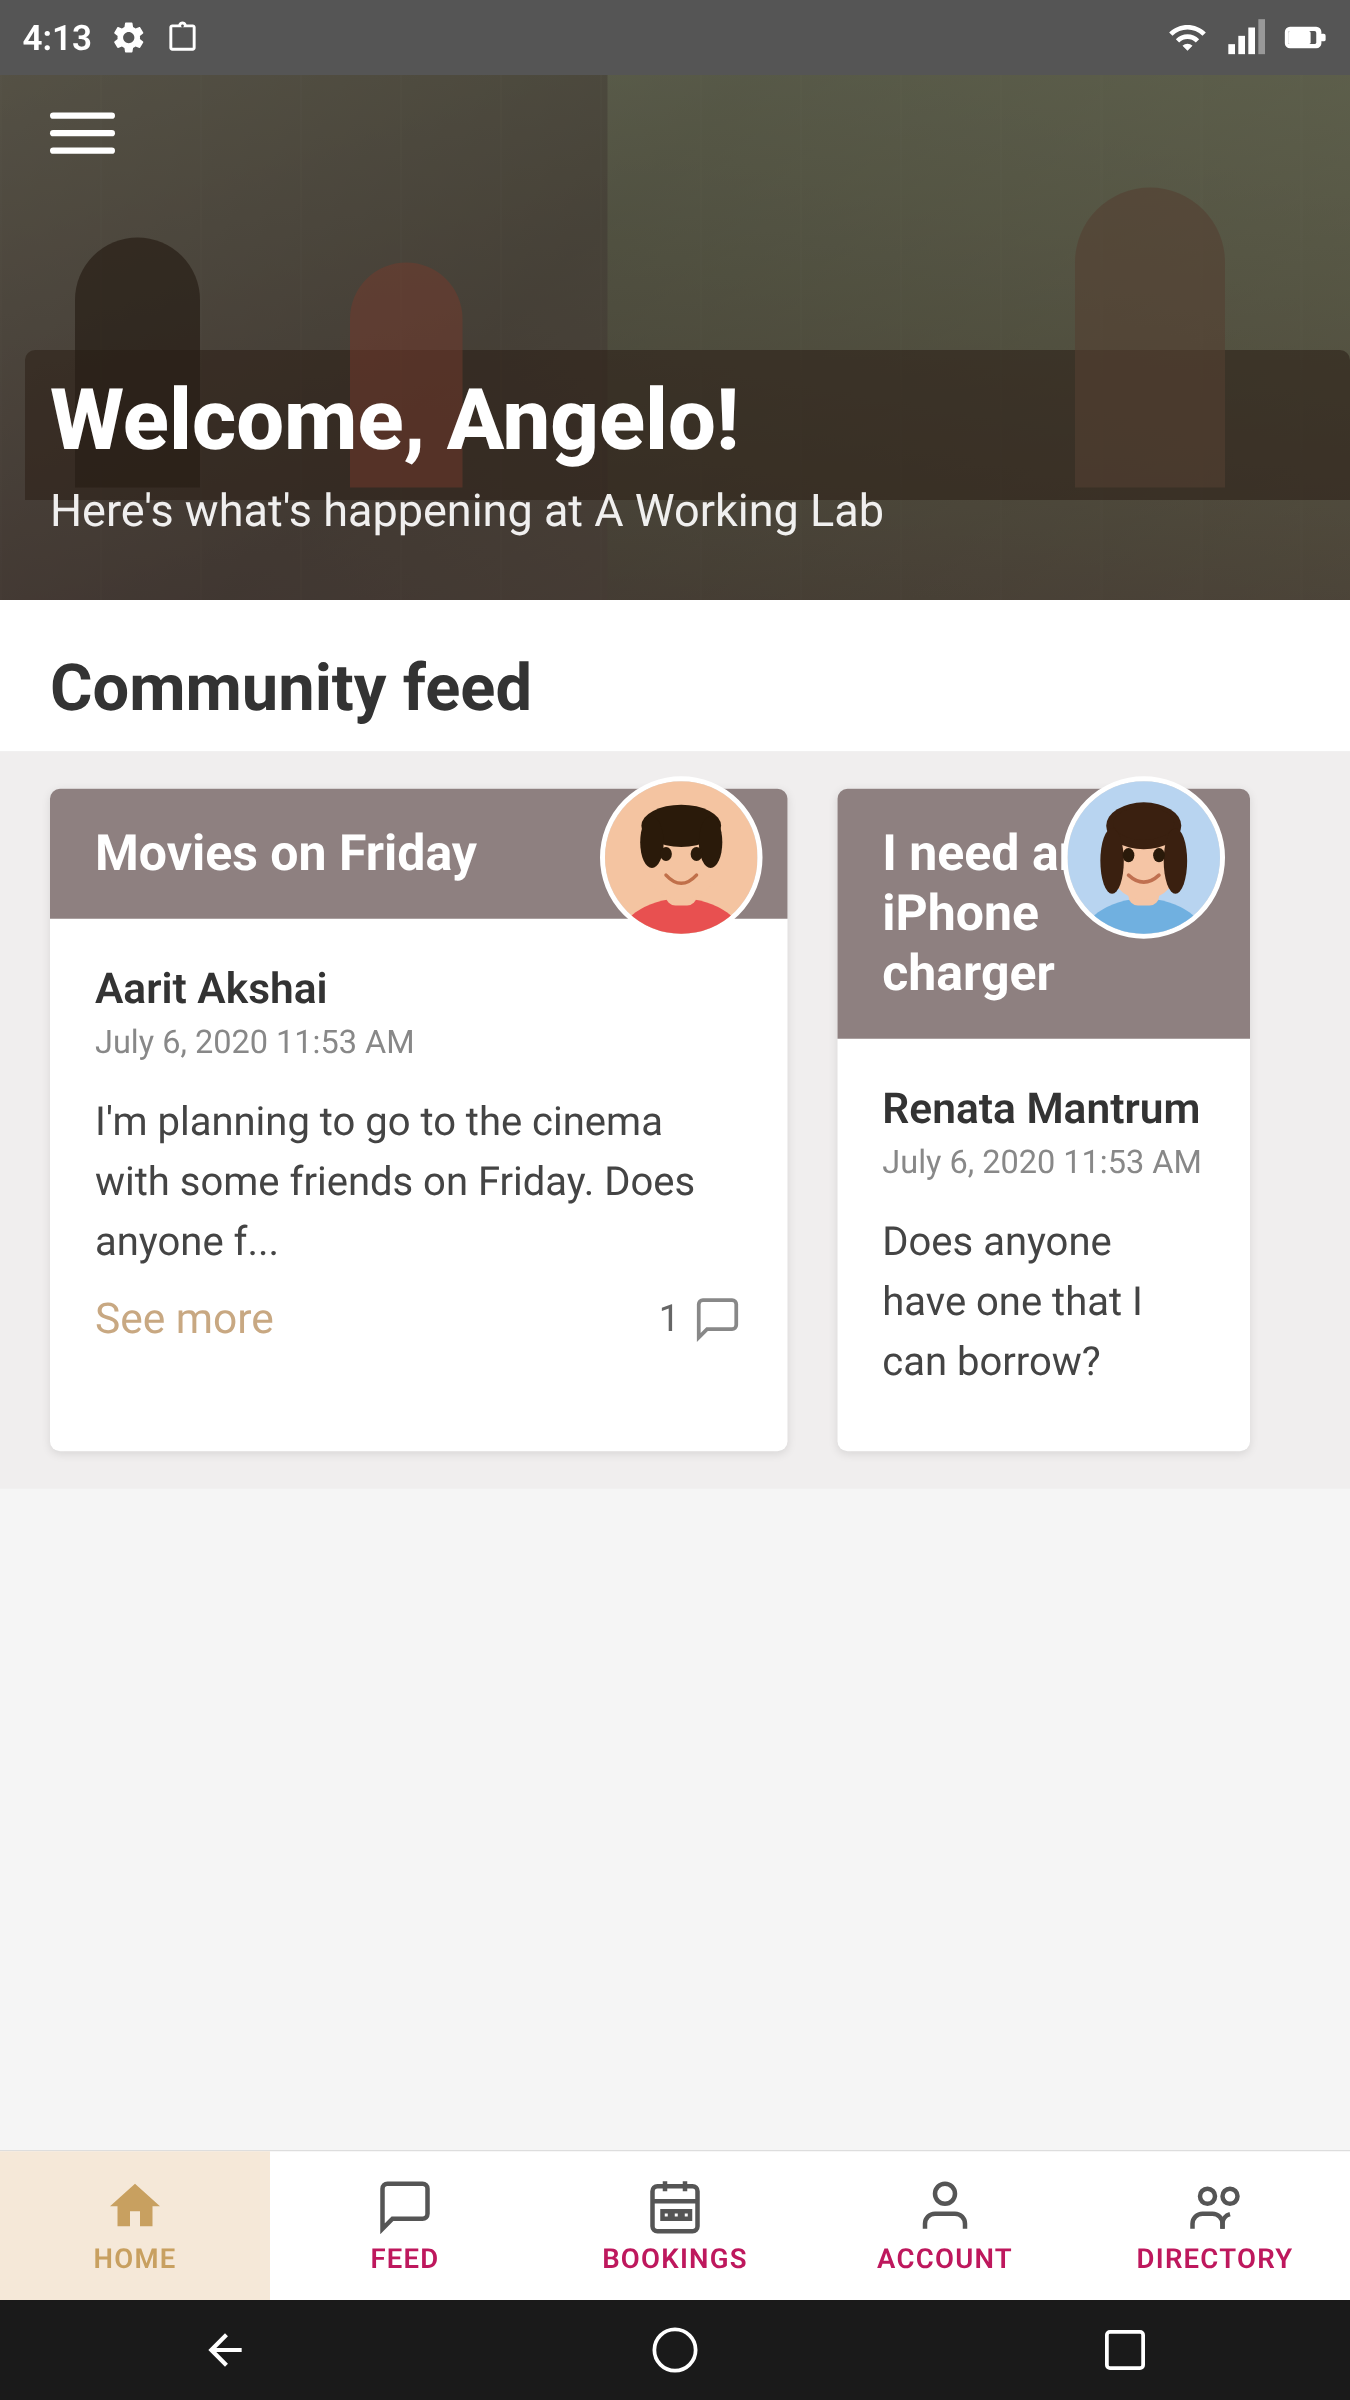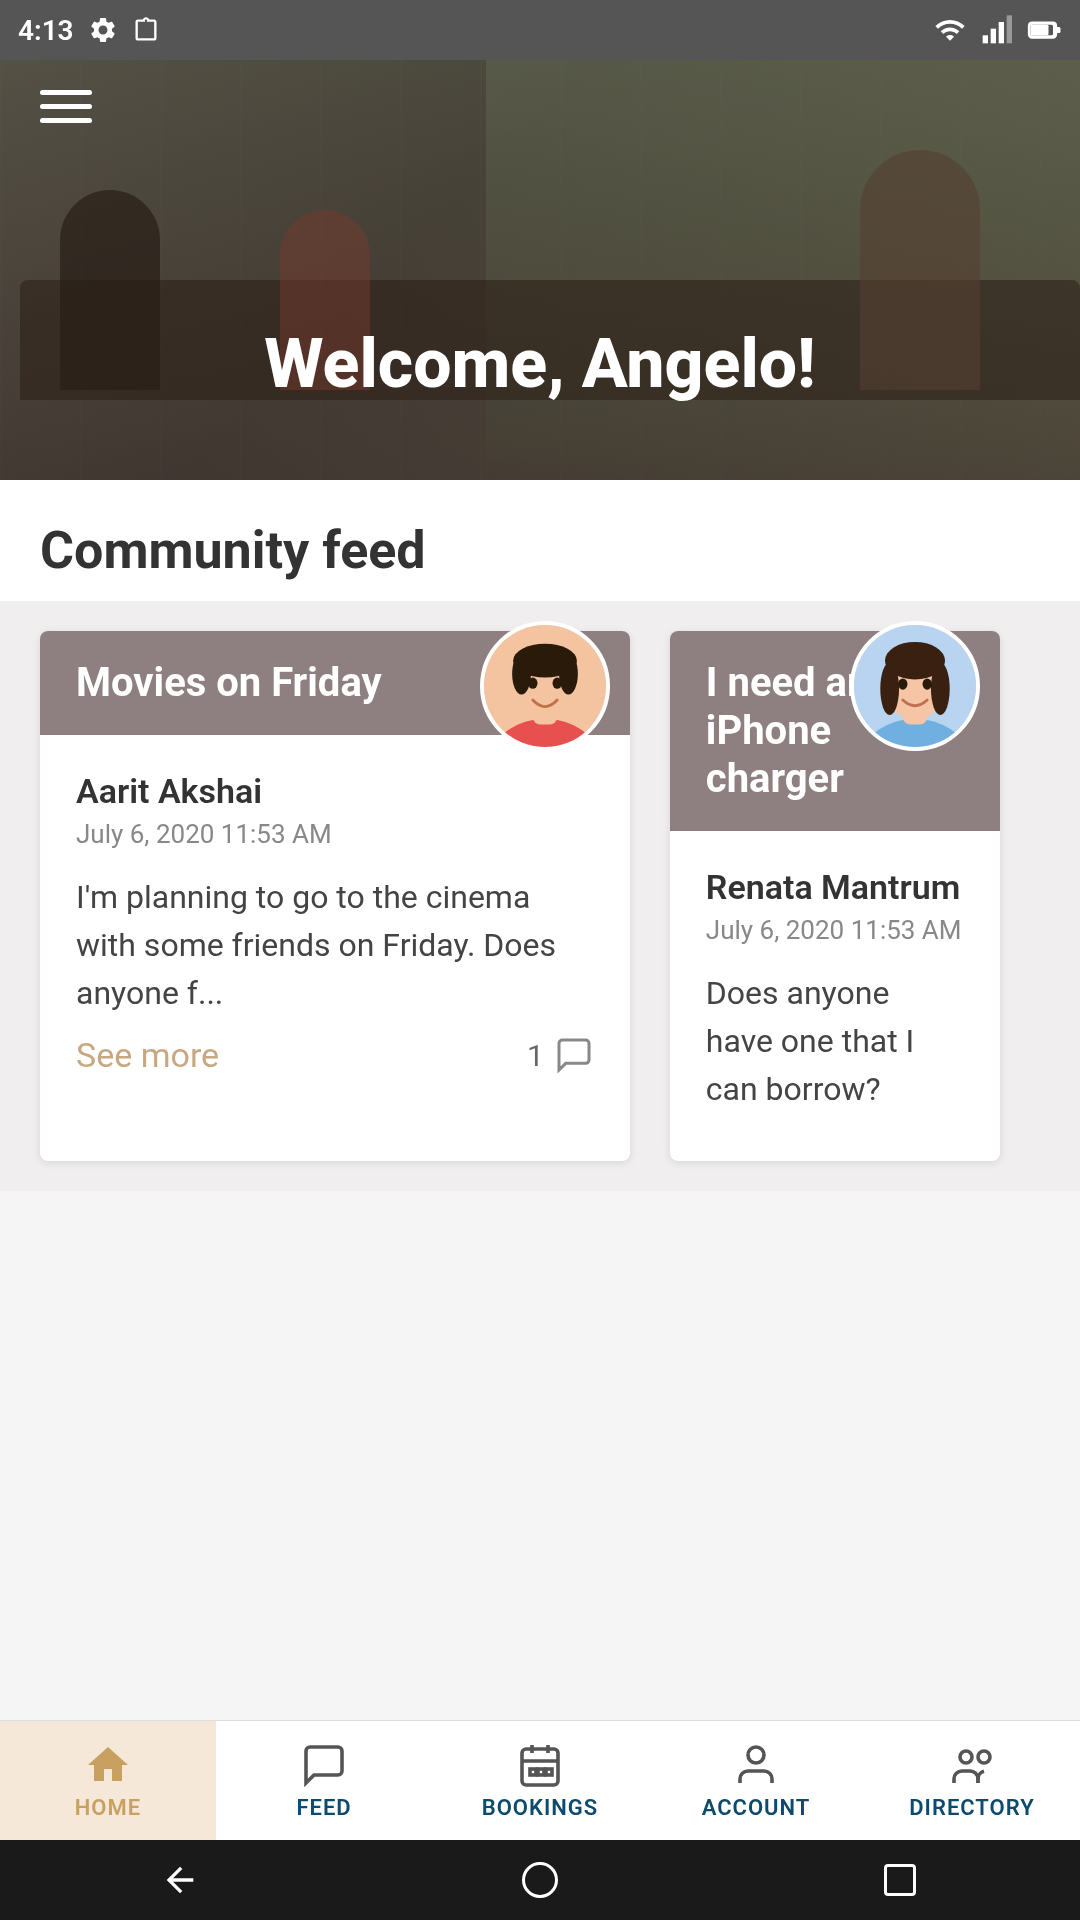--- a/index.html
+++ b/index.html
@@ -62,25 +62,24 @@
     }
     .hamburger span {
       display: block;
       width: 52px;
       height: 5px;
       background: white;
       border-radius: 3px;
     }
     .hero-content {
       position: absolute;
-      bottom: 64px;
+      bottom: 50px;
       left: 40px;
       right: 40px;
       z-index: 5;
-      text-align: center;
     }
     .hero-title {
       color: white;
       font-size: 68px;
       font-weight: 800;
       line-height: 1.1;
       margin-bottom: 14px;
     }
     .hero-subtitle {
       color: rgba(255,255,255,0.92);
@@ -196,21 +195,21 @@
     }
     .nav-item {
       flex: 1;
       display: flex;
       flex-direction: column;
       align-items: center;
       justify-content: center;
       gap: 6px;
       cursor: pointer;
       font-size: 24px;
-      color: #0c4a6e;
+      color: #be185d;
     }
     .nav-item.active {
       background: #f5e8d8;
       color: #c8a060;
     }
     .nav-item svg {
       width: 48px;
       height: 48px;
     }
     .nav-label {
@@ -342,20 +341,21 @@
   <div class="hero-overlay"></div>
 
   <div class="hamburger">
     <span></span>
       <span></span>
       <span></span>
   </div>
 
   <div class="hero-content">
     <h1 class="hero-title">Welcome, Angelo!</h1>
+    <p class="hero-subtitle">Here's what's happening at A Working Lab</p>
   </div>
 </div>
 
 <div class="section-heading">
   <span>Community feed</span>
 </div>
 
 <div class="feed-container">
 
   <div class="post-card">

